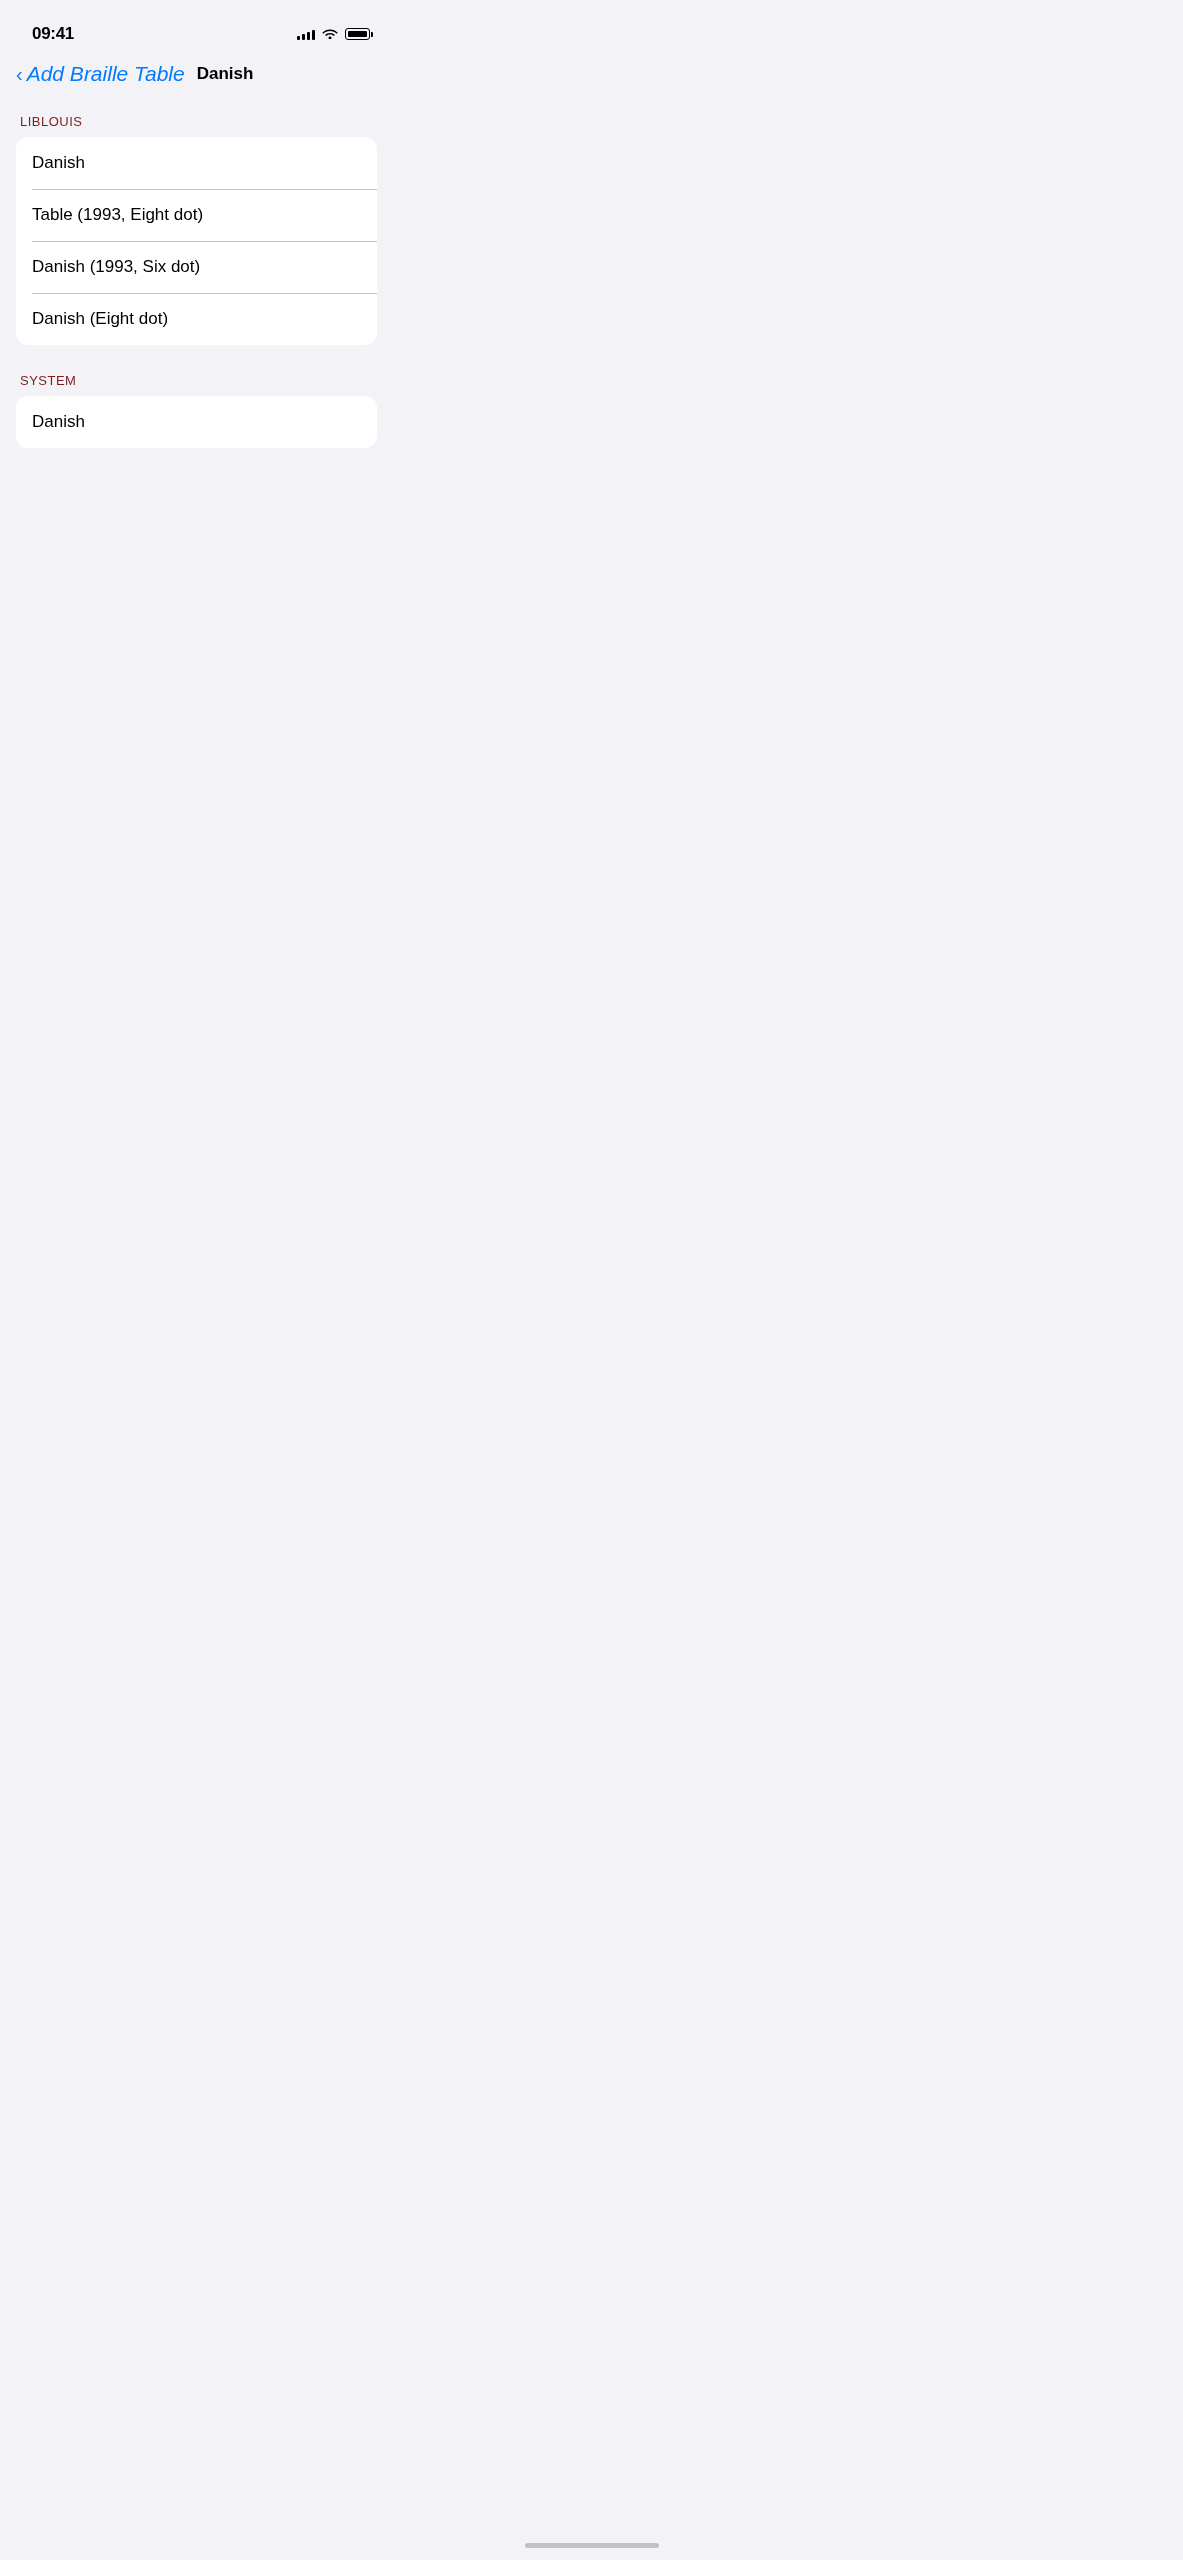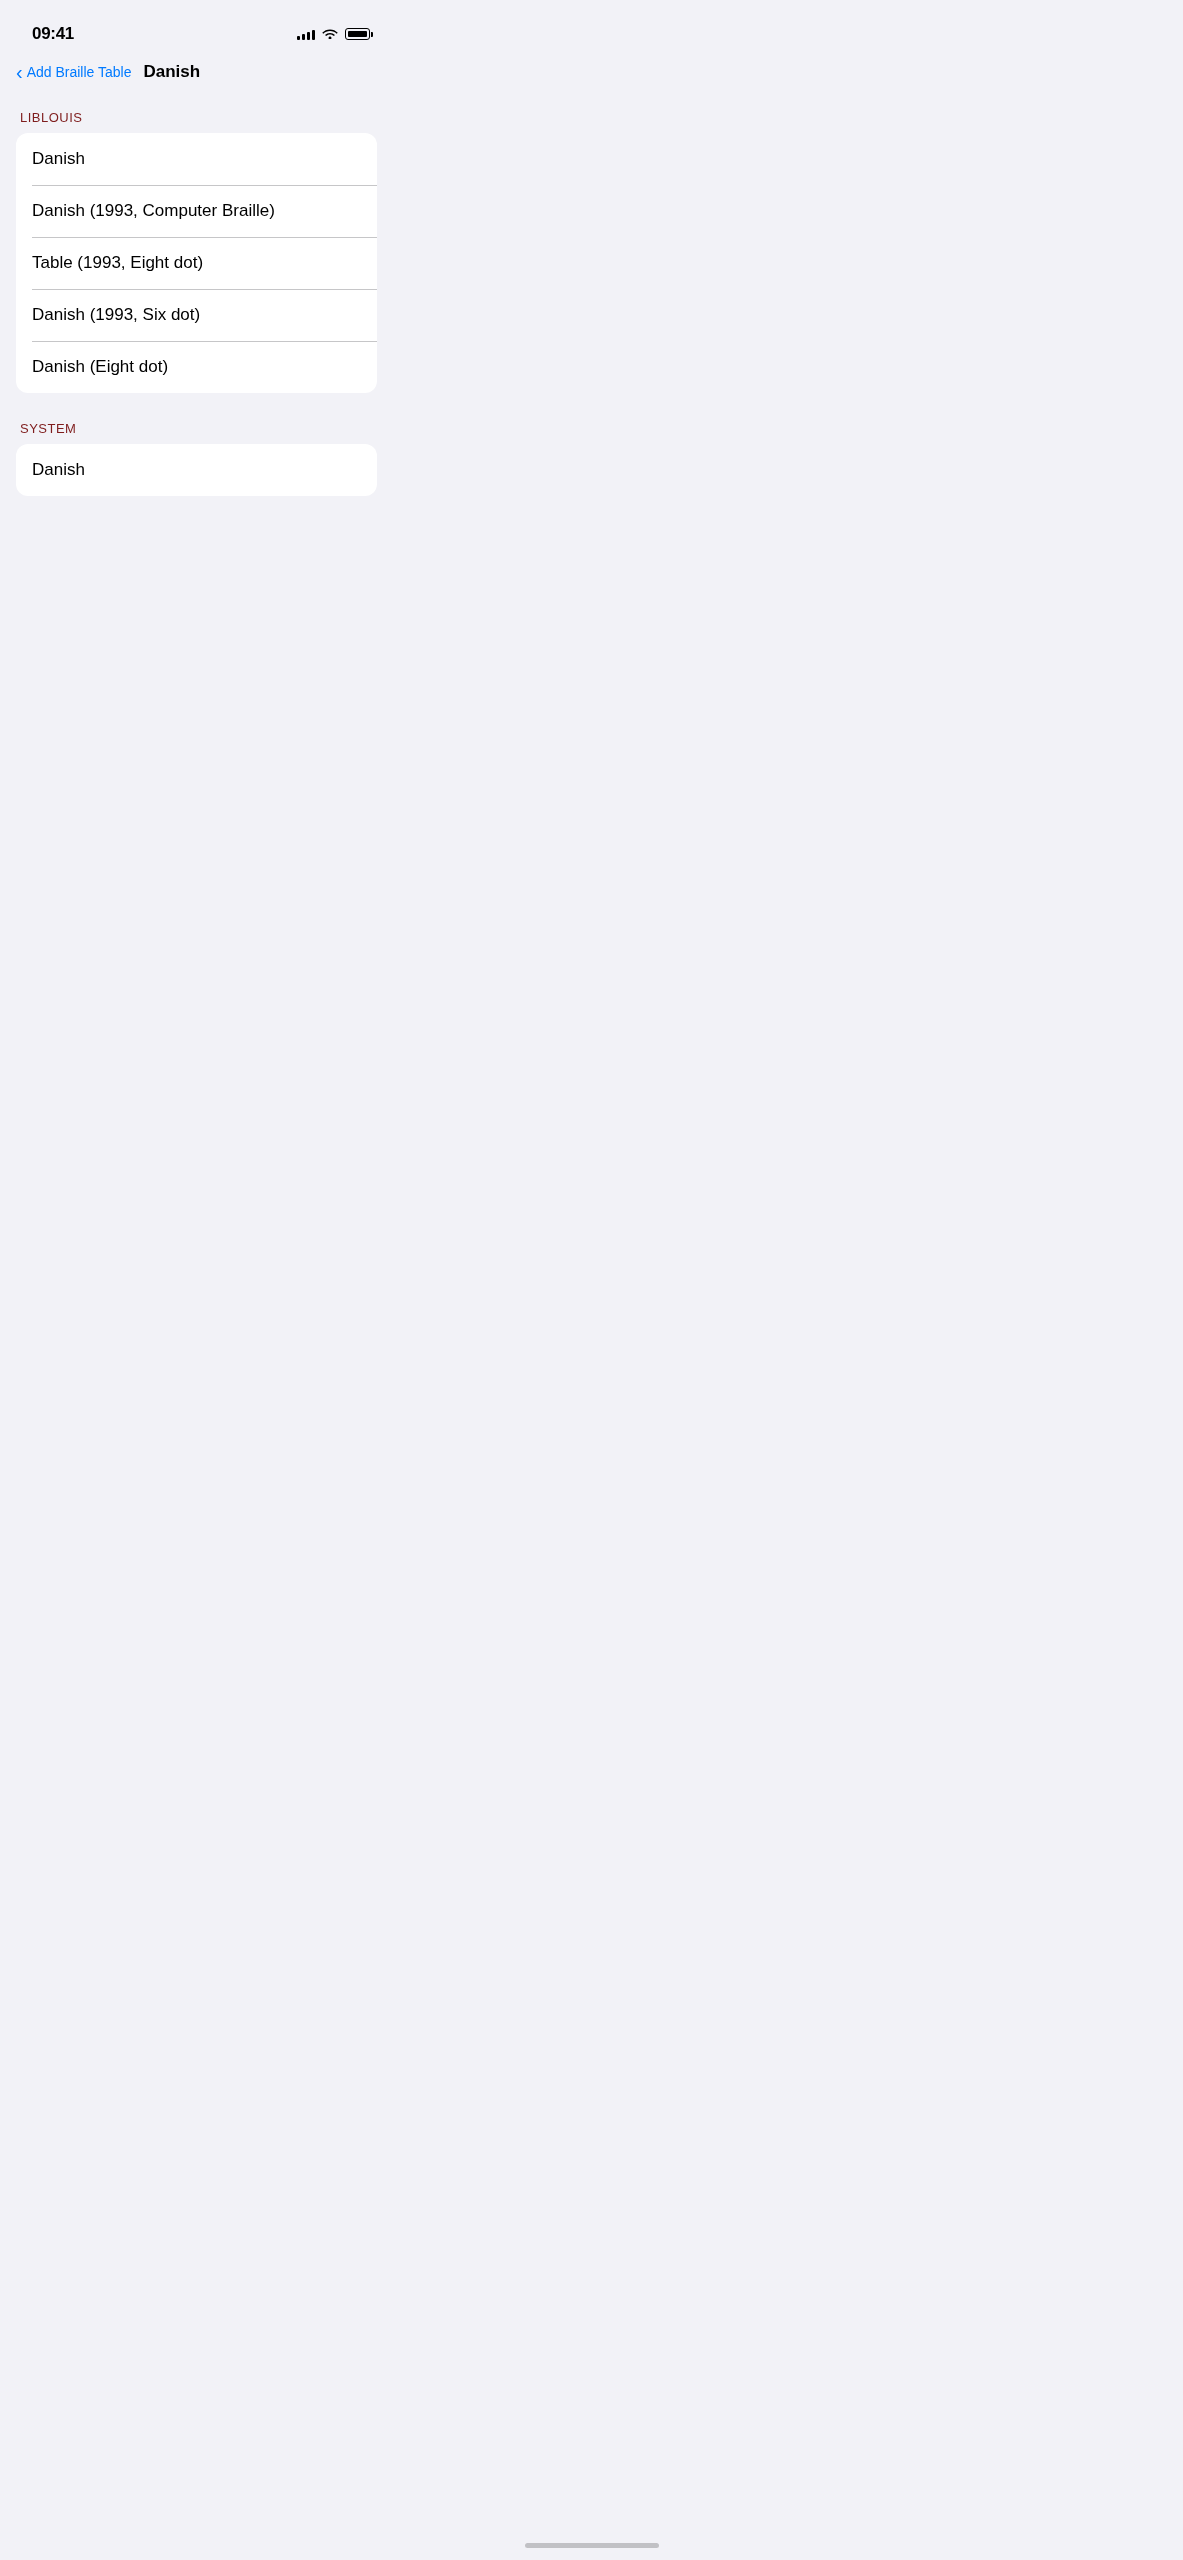--- a/index.html
+++ b/index.html
@@ -110,22 +110,23 @@
     }
 
     .back-chevron {
       font-size: 20px;
       font-weight: 300;
       line-height: 1;
       margin-top: -1px;
     }
 
     .back-label {
-      font-size: 14px;
+      font-size: 21px;
       color: #007aff;
+      font-style: italic;
     }
 
     .nav-title {
       font-size: 17px;
       font-weight: 600;
       color: #000;
       margin-left: 12px;
     }
 
     
@@ -237,23 +238,20 @@
 
 <div class="content">
 
   <div class="section">
     <div class="section-header">LIBLOUIS</div>
     <div class="list-card">
       <div class="list-item">
         <span class="list-item-text">Danish</span>
       </div>
       <div class="list-item">
-        <span class="list-item-text">Danish (1993, Computer Braille)</span>
-      </div>
-      <div class="list-item">
         <span class="list-item-text">Table (1993, Eight dot)</span>
       </div>
       <div class="list-item">
         <span class="list-item-text">Danish (1993, Six dot)</span>
       </div>
       <div class="list-item">
         <span class="list-item-text">Danish (Eight dot)</span>
       </div>
     </div>
   </div>

